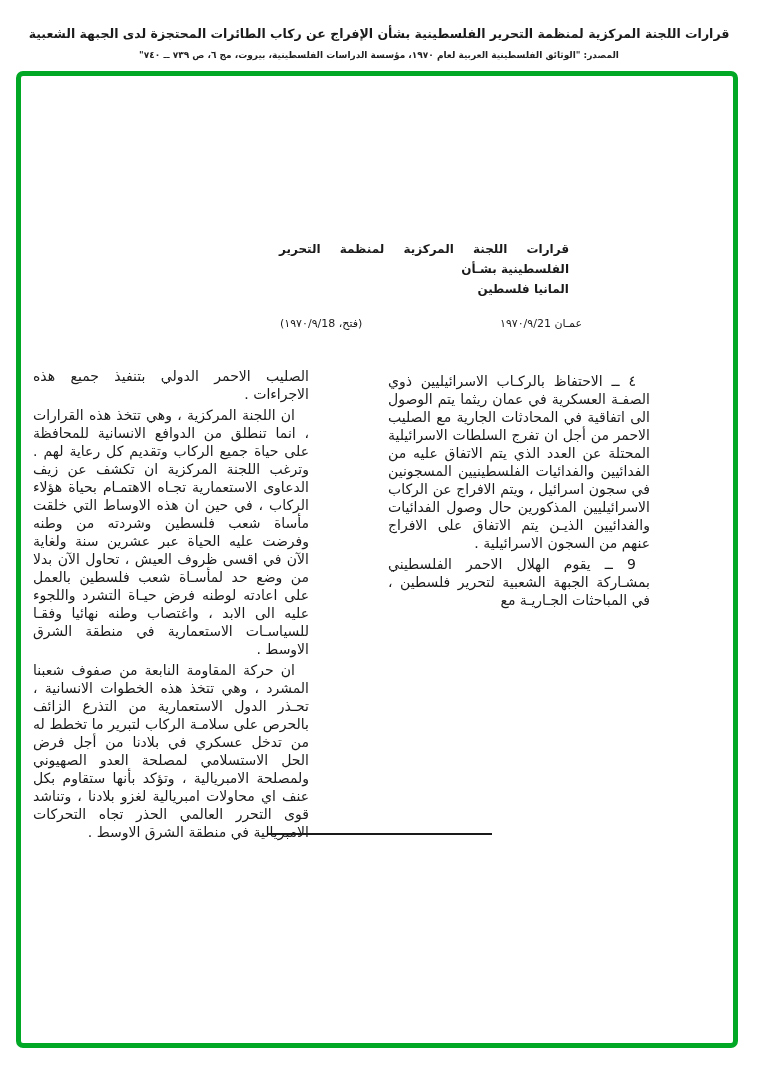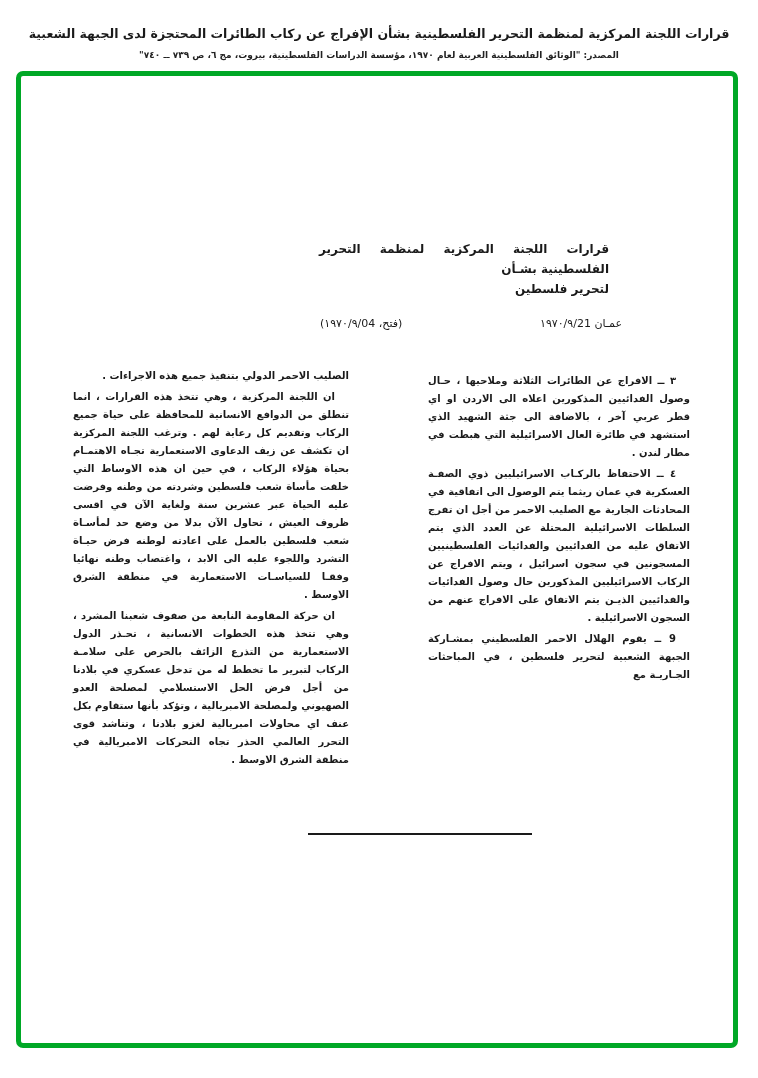--- a/index.html
+++ b/index.html
@@ -46,21 +46,20 @@
       right: 20px;
       bottom: 30px;
       border: 5px solid #00a826;
       border-radius: 7px;
       background: #ffffff;
     }
     .doc-inner {
       position: absolute;
       inset: 0;
       direction: rtl;
-      margin-left: 40px;
     }
     .doc-title {
       position: absolute;
       top: 163px;
       left: 258px;
       width: 290px;
       font-size: 12px;
       font-weight: bold;
       line-height: 20px;
       text-align: justify;
@@ -74,25 +73,24 @@
       left: 259px;
       width: 302px;
       display: flex;
       flex-direction: row;
       justify-content: space-between;
       font-size: 11px;
       direction: rtl;
     }
     .col {
       position: absolute;
-      font-size: 10px;
+      font-size: 14px;
       line-height: 18px;
       text-align: justify;
       direction: rtl;
-      font-weight: bold;
     }
     .col p {
       margin: 0 0 3px 0;
       text-indent: 14px;
     }
     .col-right {
       top: 296px;
       left: 367px;
       width: 262px;
     }
@@ -117,30 +115,29 @@
 
   <div class="page-header-title">قرارات اللجنة المركزية لمنظمة التحرير الفلسطينية بشأن الإفراج عن ركاب الطائرات المحتجزة لدى الجبهة الشعبية</div>
 
   <div class="page-header-source">المصدر: "الوثائق الفلسطينية العربية لعام ١٩٧٠، مؤسسة الدراسات الفلسطينية، بيروت، مج ٦، ص ٧٣٩ ــ ٧٤٠"</div>
 
   <div class="doc-frame" style="border-color: rgb(0, 168, 38);">
     <div class="doc-inner">
 
       <div class="doc-title">
         <span class="t-line">قرارات اللجنة المركزية لمنظمة التحرير الفلسطينية بشـأن</span>
-        <span class="t-line">لتحرير فلسطين</span>
+        <span class="t-line">المانيا فلسطين</span>
       </div>
 
       <div class="doc-dateline">
         <span>عمـان ١٩٧٠/٩/21</span>
-        <span>(فتح، ١٩٧٠/٩/04)</span>
+        <span>(فتح، ١٩٧٠/٩/18)</span>
       </div>
 
       <div class="col col-right">
-        <p>٣ ــ الافراج عن الطائرات الثلاثة وملاحيها ، حـال وصول الفدائيين المذكورين اعلاه الى الاردن او اي قطر عربي آخر ، بالاضافة الى جثة الشهيد الذي استشهد في طائرة العال الاسرائيلية التي هبطت في مطار لندن .</p>
         <p>٤ ــ الاحتفاظ بالركـاب الاسرائيليين ذوي الصفـة العسكرية في عمان ريثما يتم الوصول الى اتفاقية في المحادثات الجارية مع الصليب الاحمر من أجل ان تفرج السلطات الاسرائيلية المحتلة عن العدد الذي يتم الاتفاق عليه من الفدائيين والفدائيات الفلسطينيين المسجونين في سجون اسرائيل ، ويتم الافراج عن الركاب الاسرائيليين المذكورين حال وصول الفدائيات والفدائيين الذيـن يتم الاتفاق على الافراج عنهم من السجون الاسرائيلية .</p>
         <p>9 ــ يقوم الهلال الاحمر الفلسطيني بمشـاركة الجبهة الشعبية لتحرير فلسطين ، في المباحثات الجـاريـة مع</p>
       </div>
 
       <div class="col col-left">
         <p style="text-indent:0;">الصليب الاحمر الدولي بتنفيذ جميع هذه الاجراءات .</p>
         <p>ان اللجنة المركزية ، وهي تتخذ هذه القرارات ، انما تنطلق من الدوافع الانسانية للمحافظة على حياة جميع الركاب وتقديم كل رعاية لهم . وترغب اللجنة المركزية ان تكشف عن زيف الدعاوى الاستعمارية تجـاه الاهتمـام بحياة هؤلاء الركاب ، في حين ان هذه الاوساط التي خلقت مأساة شعب فلسطين وشردته من وطنه وفرضت عليه الحياة عبر عشرين سنة ولغاية الآن في اقسى ظروف العيش ، تحاول الآن بدلا من وضع حد لمأسـاة شعب فلسطين بالعمل على اعادته لوطنه فرض حيـاة التشرد واللجوء عليه الى الابد ، واغتصاب وطنه نهائيا وفقـا للسياسـات الاستعمارية في منطقة الشرق الاوسط .</p>
         <p>ان حركة المقاومة النابعة من صفوف شعبنا المشرد ، وهي تتخذ هذه الخطوات الانسانية ، تحـذر الدول الاستعمارية من التذرع الزائف بالحرص على سلامـة الركاب لتبرير ما تخطط له من تدخل عسكري في بلادنا من أجل فرض الحل الاستسلامي لمصلحة العدو الصهيوني ولمصلحة الامبريالية ، وتؤكد بأنها ستقاوم بكل عنف اي محاولات امبريالية لغزو بلادنا ، وتناشد قوى التحرر العالمي الحذر تجاه التحركات الامبريالية في منطقة الشرق الاوسط .</p>
       </div>
 

